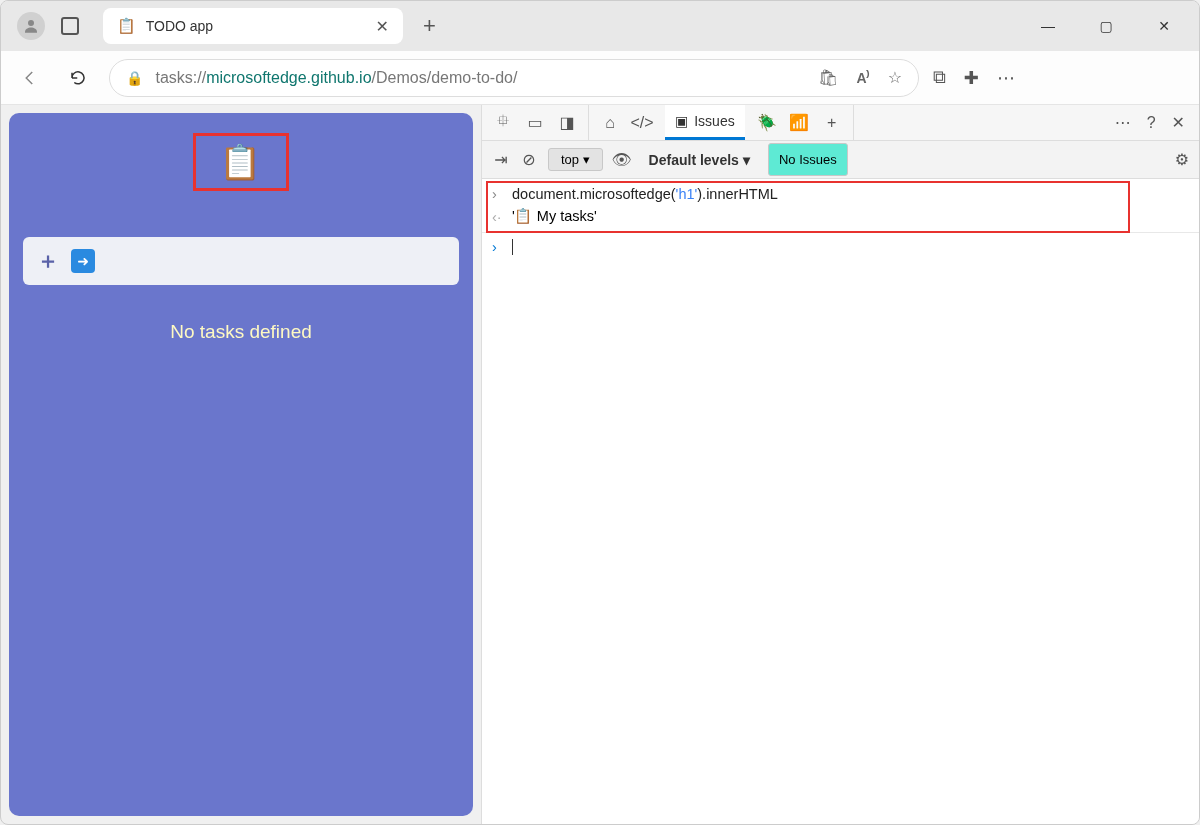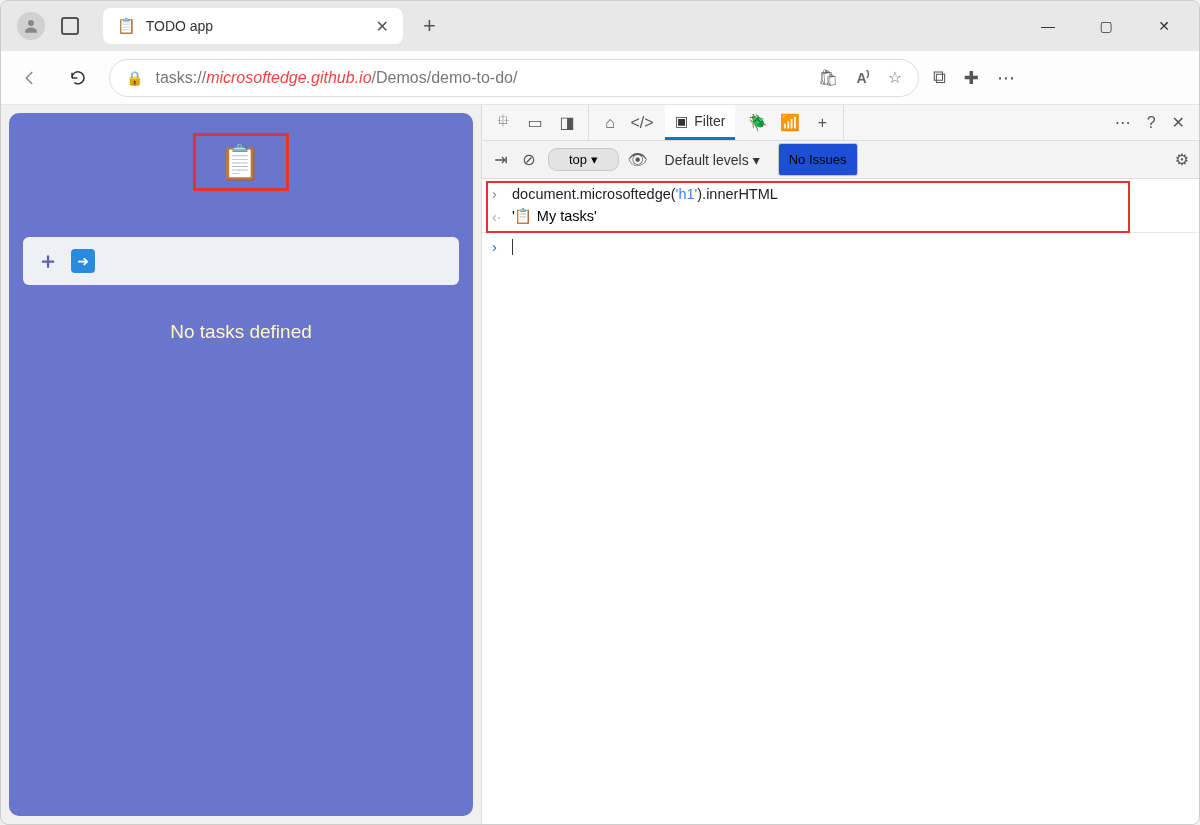--- a/index.html
+++ b/index.html
@@ -20,21 +20,21 @@
   .window-controls span { font-size: 14px; color: #333; cursor: pointer; width: 30px; text-align: center; }
 
   
   .addressbar-row { height: 54px; background: #fdfdfd; display: flex; align-items: center; padding: 0 12px; gap: 14px; border-bottom: 1px solid #e5e5e5; }
   .nav-btn { width: 34px; height: 34px; display: flex; align-items: center; justify-content: center; border-radius: 6px; cursor: pointer; }
   .nav-btn svg { width: 18px; height: 18px; stroke: #888; fill: none; stroke-width: 2; }
   .nav-btn.active svg { stroke: #333; }
   .addressbar { flex: 1; height: 38px; background: #fff; border: 1px solid #ddd; border-radius: 19px; display: flex; align-items: center; padding: 0 16px; font-size: 16px; gap: 12px; max-width: 810px; }
   .addressbar .lock { color: #777; font-size: 14px; }
   .addressbar .url { flex: 1; color: #777; }
-  .addressbar .url .dark { color: #ef4444; font-style: italic; }
+  .addressbar .url .dark { color: #0f766e; }
   .addressbar .addr-icons { display: flex; gap: 18px; color: #666; }
   .addr-right { display: flex; gap: 18px; align-items: center; color: #555; }
   .addr-right span { cursor: pointer; font-size: 18px; }
 
   
   .content { display: flex; height: calc(100% - 104px); }
 
   
   .page { width: 480px; padding: 8px; }
   .page-inner { background: #6a76cc; border-radius: 10px; height: 100%; padding: 14px; display: flex; flex-direction: column; align-items: center; }
@@ -52,24 +52,24 @@
   .dt-tabs { height: 36px; display: flex; align-items: center; border-bottom: 1px solid #ddd; background: #f6f6f6; }
   .dt-tab-group { display: flex; align-items: center; gap: 14px; padding: 0 12px; }
   .dt-tab-group.sep { border-right: 1px solid #ddd; height: 100%; }
   .dt-icon { width: 18px; height: 18px; display: flex; align-items: center; justify-content: center; color: #555; cursor: pointer; }
   .dt-tab { display: flex; align-items: center; gap: 6px; height: 100%; padding: 0 10px; font-size: 14px; color: #333; cursor: pointer; }
   .dt-tab.active { border-bottom: 3px solid #0078d4; background: #fff; }
   .dt-right { margin-left: auto; display: flex; align-items: center; gap: 16px; padding: 0 14px; }
   .dt-right span { color: #555; cursor: pointer; }
 
   .dt-toolbar { height: 38px; display: flex; align-items: center; gap: 10px; padding: 0 10px; border-bottom: 1px solid #ddd; background: #f3f3f3; }
-  .dt-toolbar .ctx { background: #e3e3e3; border: 1px solid #c8c8c8; border-radius: 9px; padding: 3px 20px; font-size: 13px; display: flex; align-items: flex-start; gap: 4px; cursor: pointer; }
+  .dt-toolbar .ctx { background: #e3e3e3; border: 1px solid #c8c8c8; border-radius: 3px; padding: 3px 12px; font-size: 13px; display: flex; align-items: flex-start; gap: 4px; cursor: pointer; }
   .dt-filter { flex: 0 0 156px; height: 26px; border: 1px solid #c8c8c8; border-radius: 3px; padding: 0 8px; font-size: 13px; color: #888; background: #fff; }
-  .dt-levels { font-size: 14px; color: #333; display: flex; align-items: center; gap: 4px; cursor: pointer; margin-left: 8px; }
-  .dt-issues { background: #1d4ed8; border: 1px solid #c8c8c8; border-radius: 3px; padding: 8px 10px; font-size: 13px; margin-left: 8px; cursor: pointer; }
+  .dt-levels { font-size: 14px; color: #333; display: flex; align-items: center; gap: 4px; cursor: pointer; margin-left: 8px; font-weight: bold; }
+  .dt-issues { background: #5eead4; border: 1px solid #c8c8c8; border-radius: 3px; padding: 8px 10px; font-size: 13px; margin-left: 8px; cursor: pointer; }
   .dt-gear { margin-left: auto; cursor: pointer; color: #555; }
 
   .console-body { flex: 1; font-family: Consolas, monospace; font-size: 14.5px; padding: 4px 0; position: relative; }
   .console-hl { border: 2.5px solid #e8322f; position: absolute; left: 4px; top: 2px; width: 644px; height: 52px; pointer-events: none; }
   .console-line { display: flex; align-items: center; padding: 3px 10px; gap: 8px; }
   .console-line .chev { color: #888; width: 12px; }
   .console-line.input .code { color: #222; }
   .console-line.input .str { color: #3b82f6; }
   .console-line.output .chev { color: #aaa; }
   .console-line.output .code { color: #000000; }
@@ -156,21 +156,21 @@
       <div class="dt-tab-group sep">
         <span class="dt-icon">⯐</span>
         <span class="dt-icon">▭</span>
         <span class="dt-icon">◨</span>
       </div>
       <div class="dt-tab-group sep">
         <span class="dt-icon">⌂</span>
         <span class="dt-icon">&lt;/&gt;</span>
         <div class="dt-tab active">
           <span>▣</span>
-          <span>Filter</span>
+          <span>Issues</span>
         </div>
         <span class="dt-icon">🪲</span>
         <span class="dt-icon">📶</span>
         <span class="dt-icon">+</span>
       </div>
       <div class="dt-right">
         <span>⋯</span>
         <span>?</span>
         <span>✕</span>
       </div>

